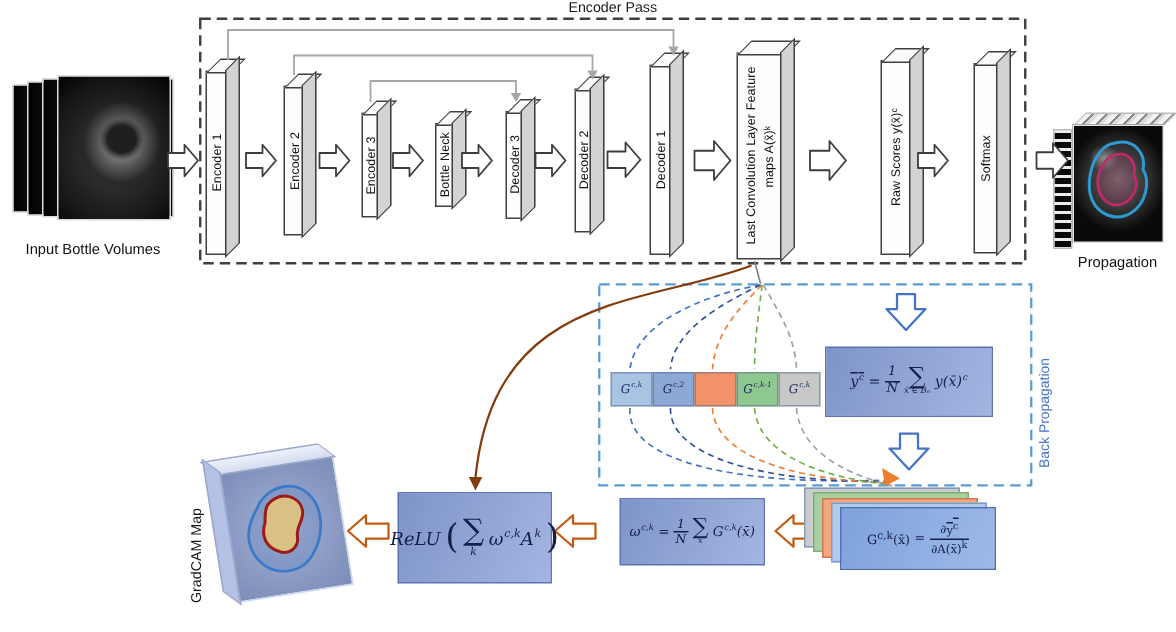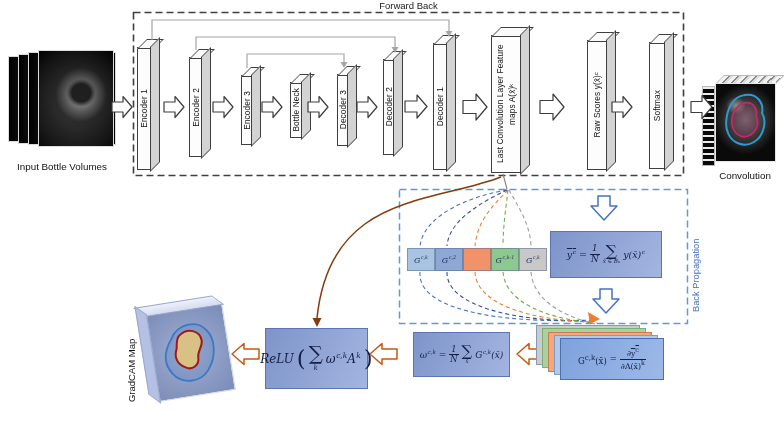--- a/index.html
+++ b/index.html
@@ -73,21 +73,21 @@
   .bptitle{position:absolute;left:691px;top:224px;height:88px;writing-mode:vertical-rl;
        transform:rotate(180deg);font-size:9.3px;color:#4472c4}
   .gclab{position:absolute;left:126px;top:328px;height:74px;writing-mode:vertical-rl;
        transform:rotate(180deg);font-size:9.5px;color:#151515}
 </style>
 </head>
 <body>
 
 <div class="canvas">
 
-  <div class="ftitle">Forward Back</div>
+  <div class="ftitle">Encoder Pass</div>
   <div class="bptitle">Back Propagation</div>
 
   <div class="abs" style="left:8px;top:50px;width:106px;height:98px">
     <div class="slice back" style="left:0;top:6px;width:84px;height:86px"></div>
     <div class="slice back" style="left:10px;top:4px;width:86px;height:90px"></div>
     <div class="slice back" style="left:20px;top:2px;width:88px;height:93px"></div>
     <div class="slice front" style="left:30px;top:0;width:76px;height:97px"></div>
   </div>
   <div class="cap" style="left:6px;top:161px;width:112px;text-align:center">Input Bottle Volumes</div>
 
@@ -125,21 +125,21 @@
   <div>
     <div class="pred-side"></div>
     <div class="pred-top"></div>
     <div class="pred-front">
       <svg width="59" height="77" viewBox="0 0 59 77">
         <path d="M29,11 C41,9 48,19 46,29 C51,37 48,52 38,58 C28,64 16,59 12,49 C8,40 11,25 17,18 C21,12 25,12 29,11 Z" fill="none" stroke="#2d9ad2" stroke-width="2"></path>
         <path d="M28,19 C37,17 42,25 40,33 C44,39 40,49 32,52 C24,55 17,48 16,40 C15,31 20,21 28,19 Z" fill="rgba(194,40,106,0.18)" stroke="#c2286a" stroke-width="1.8"></path>
       </svg>
     </div>
   </div>
-  <div class="cap" style="left:710px;top:170px;width:70px;text-align:center">Convolution</div>
+  <div class="cap" style="left:710px;top:170px;width:70px;text-align:center">Propagation</div>
 
   <div class="gc">
     <div class="gc-front">
       <svg width="76" height="86" viewBox="0 0 76 86">
         <path d="M21,27 C29,13 49,11 57,23 C65,33 63,51 53,63 C43,75 25,73 17,61 C9,49 13,37 21,27 Z" fill="rgba(60,110,190,0.18)" stroke="#3a78c8" stroke-width="1.8"></path>
         <path d="M29,25 C39,17 51,23 51,33 C51,39 45,43 45,49 C45,57 37,61 31,57 C23,53 21,45 25,37 C26,32 26,28 29,25 Z" fill="#d9c084" stroke="#9e1a1a" stroke-width="2"></path>
       </svg>
     </div>
   </div>
   <div class="gclab">GradCAM Map</div>

